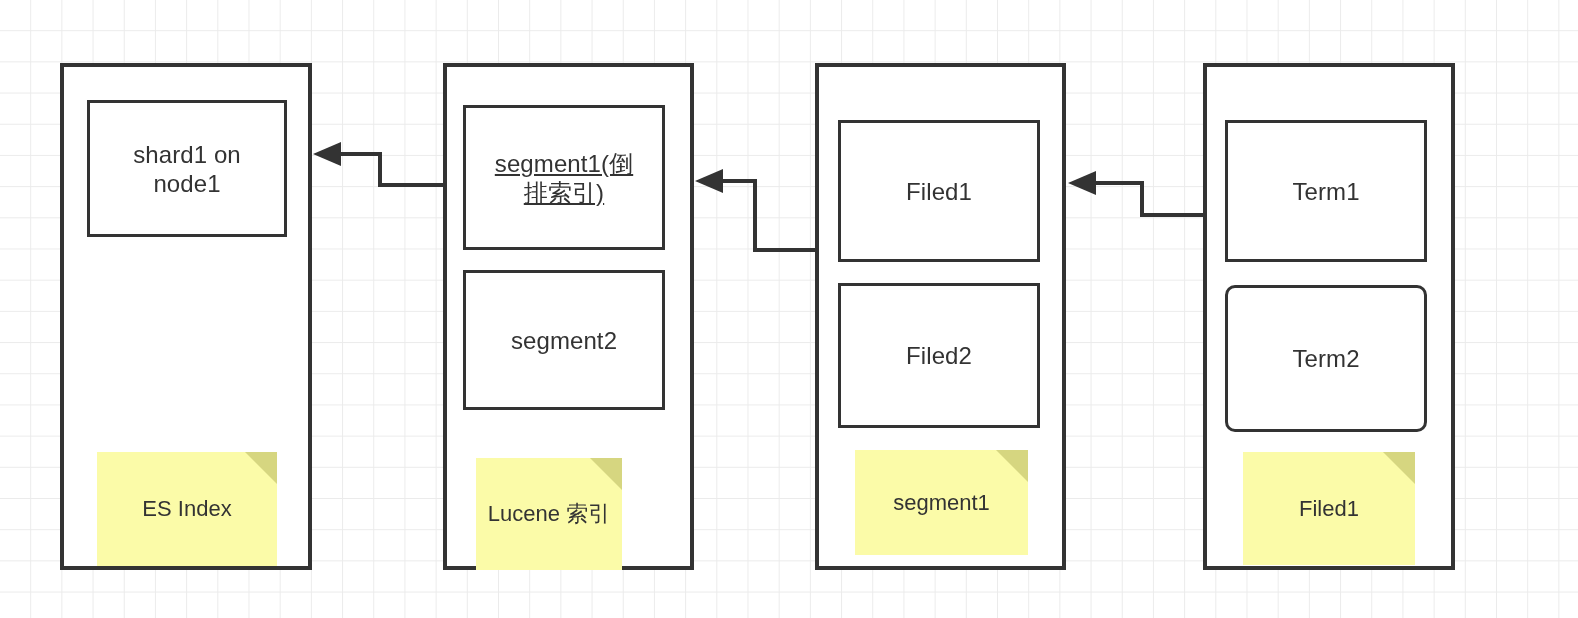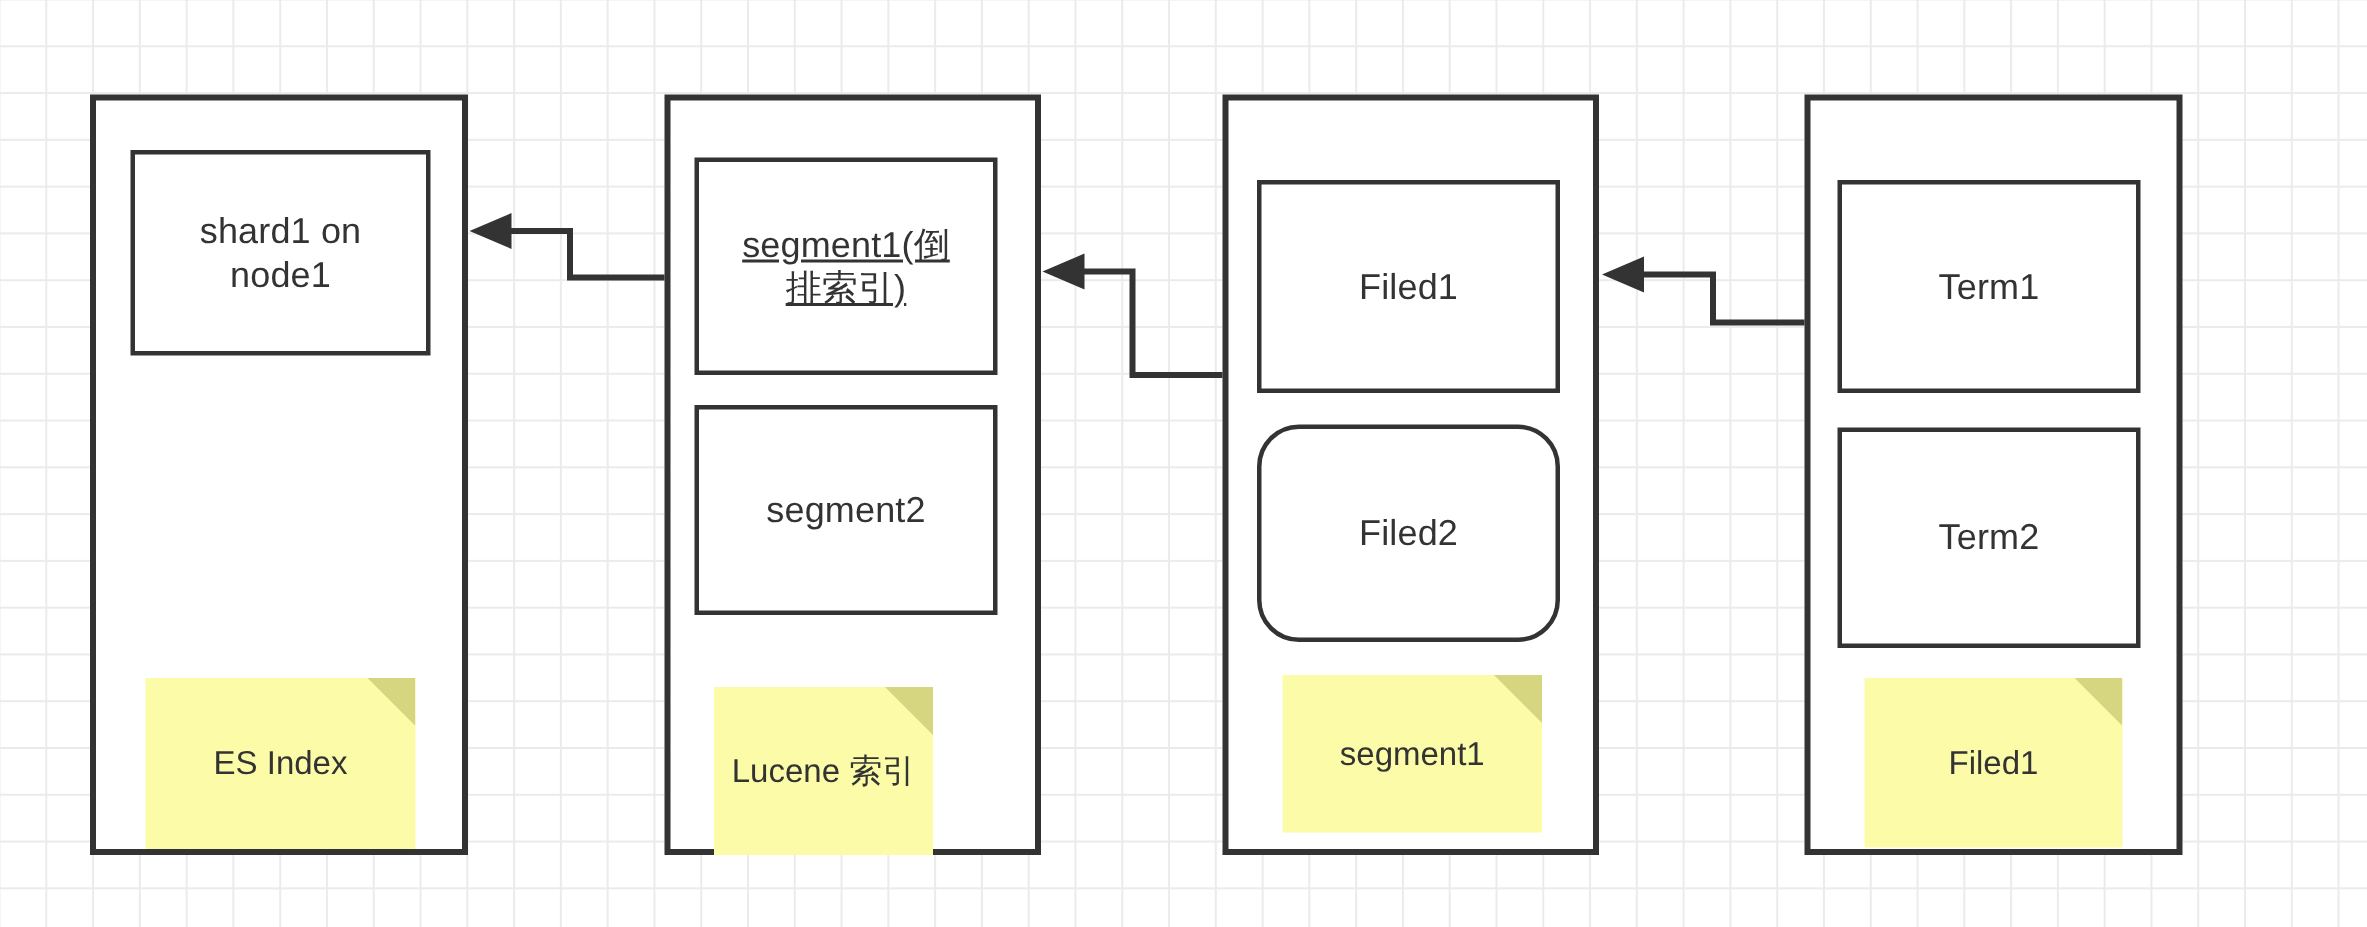--- a/index.html
+++ b/index.html
@@ -143,36 +143,36 @@
     <span class="fold"></span>
     <span class="note-label">Lucene 索引</span>
   </div>
 
   <div class="container-col" style="left:815px; top:63px; width:251px; height:507px;"></div>
 
   <div class="inner-box" style="left:838px; top:120px; width:202px; height:142px;">
     <span class="box-label">Filed1</span>
   </div>
 
-  <div class="inner-box" style="left:838px; top:283px; width:202px; height:145px;border-radius:28px;">
+  <div class="inner-box" style="left:838px; top:283px; width:202px; height:145px;">
     <span class="box-label">Filed2</span>
   </div>
 
   <div class="note" style="left:855px; top:450px; width:173px; height:105px;">
     <span class="fold"></span>
     <span class="note-label">segment1</span>
   </div>
 
   <div class="container-col" style="left:1203px; top:63px; width:252px; height:507px;"></div>
 
   <div class="inner-box" style="left:1225px; top:120px; width:202px; height:142px;">
     <span class="box-label">Term1</span>
   </div>
 
-  <div class="inner-box" style="left:1225px; top:285px; width:202px; height:147px;">
+  <div class="inner-box" style="left:1225px; top:285px; width:202px; height:147px;border-radius:10px;">
     <span class="box-label">Term2</span>
   </div>
 
   <div class="note" style="left:1243px; top:452px; width:172px; height:113px;">
     <span class="fold"></span>
     <span class="note-label">Filed1</span>
   </div>
 
   <svg id="connectors" viewBox="0 0 1578 618" xmlns="http://www.w3.org/2000/svg">
 

